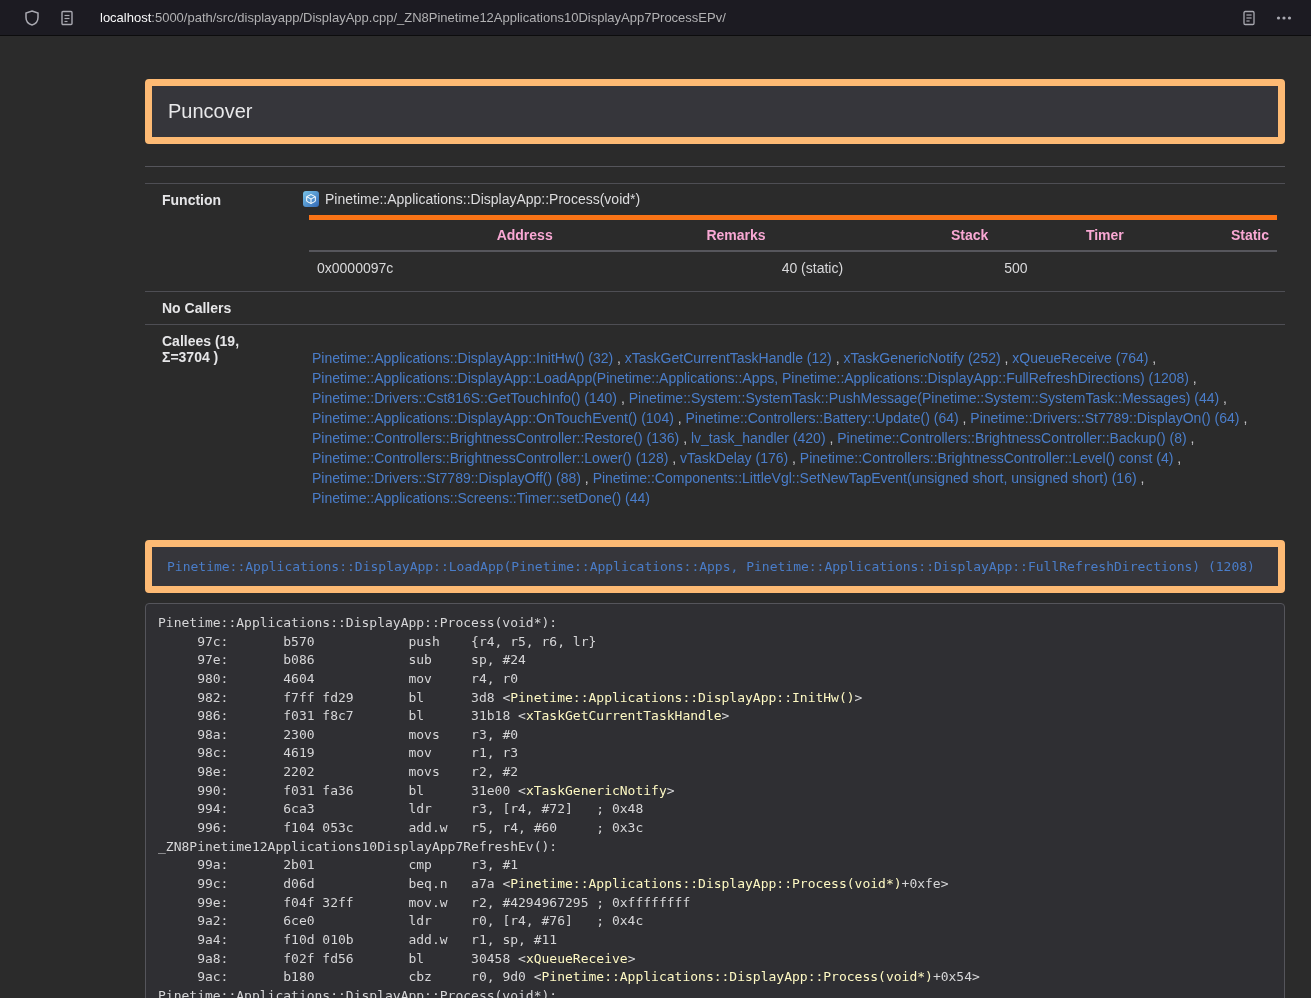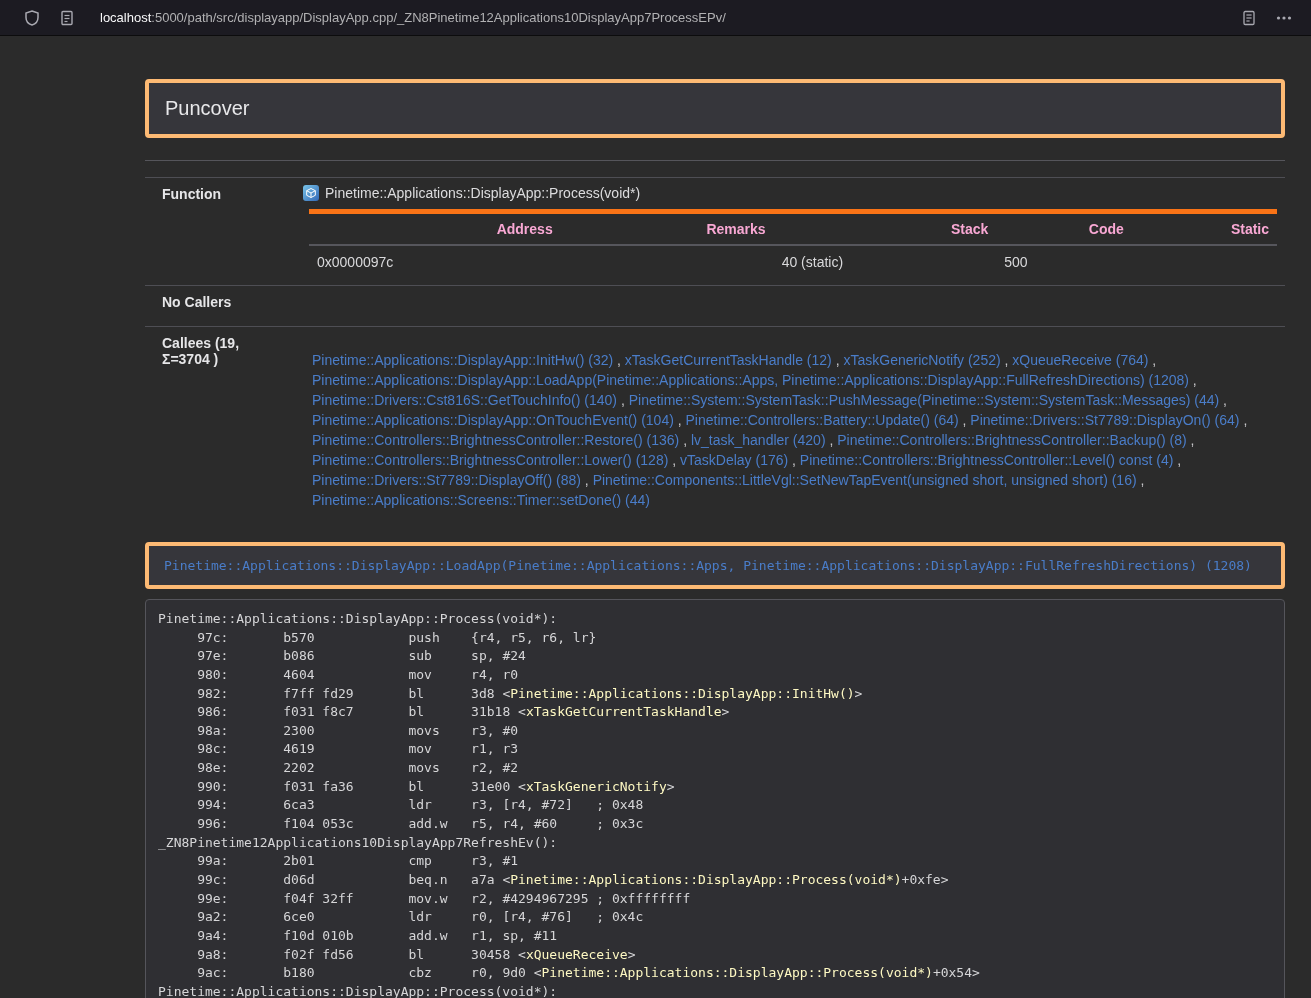--- a/index.html
+++ b/index.html
@@ -15,33 +15,33 @@
   .urlbar { flex:1 1 auto; margin-left:10px; font-size:13px; white-space:nowrap;
             overflow:hidden; color:#b1b1b3; cursor:text; }
   .url-host { color:#f9f9fa;padding-left:16px; }
   .tb-reader { margin-right:18px; }
   .tb-dots { margin-right:4px; }
   .tb-icon { cursor:pointer; }
 
   
   .content { margin-left:145px; width:1140px; padding-top:43px; color:#d9d9db; font-size:14px; }
 
-  .panel { border:4px solid #fdba74; border-radius:4px; background:#36363b; }
+  .panel { border:7px solid #fdba74; border-radius:4px; background:#36363b; }
   .title-panel { padding:14px 16px; font-size:20px; font-weight:500; color:#e8e8ea; margin-bottom:22px; }
 
   hr.divider { border:0; border-top:1px solid #55555b; margin:0 0 16px 0; }
 
   .breadcrumb { padding:8px 3px; font-weight:bold; font-size:14px; margin-bottom:8px; }
   .bc-link { color:#4a7dc9; text-decoration:none; cursor:pointer; }
   .bc-sep { color:#9a9aa0; padding:0 2px; }
   .bc-num { color:#e2e2e4; }
 
   table.main-table { width:100%; border-collapse:collapse; }
   table.main-table > tbody > tr { border-top:1px solid #4e4e54; }
-  .row-label { width:145px; text-align:left; vertical-align:top; padding:8px 8px 16px 17px;
+  .row-label { width:145px; text-align:left; vertical-align:top; padding:8px 8px 8px 17px;
                font-weight:bold; color:#e6e6e8; font-size:14px; }
   .row-content { vertical-align:top; padding:7px 8px 7px 13px; }
 
   .symbol-line { display:flex; align-items:center; gap:6px; color:#dcdcde; }
   .func-icon { width:16px; height:16px; display:inline-block; }
 
   table.inner-table { width:calc(100% - 6px); margin:8px 0 0 6px; border-collapse:collapse; }
   table.inner-table th { border-top:5px solid #f97316; border-bottom:2px solid #56565c;
                          text-align:right; font-weight:bold; color:#f9a8d4; padding:7px 8px; }
   table.inner-table td { padding:8px; color:#d9d9db; }
@@ -119,21 +119,21 @@
               <path d="M8 3.5 L12.3 5.7 V10.3 L8 12.5 L3.7 10.3 V5.7 Z M8 12.5 V8 M3.7 5.7 L8 8 L12.3 5.7" stroke="#ffffff" stroke-width="1" fill="none"></path>
             </svg>
             <span>Pinetime::Applications::DisplayApp::Process(void*)</span>
           </div>
           <table class="inner-table">
             <thead>
                 <tr id="detail-head">
                   <th>Address</th>
                   <th>Remarks</th>
                   <th>Stack</th>
-                  <th>Code</th>
+                  <th>Timer</th>
                   <th>Static</th>
                 </tr>
               </thead>
             <tbody>
                 <tr id="detail-values">
                   <td>0x0000097c</td>
                   <td></td>
                   <td>40 (static)</td>
                   <td>500</td>
                   <td></td>

